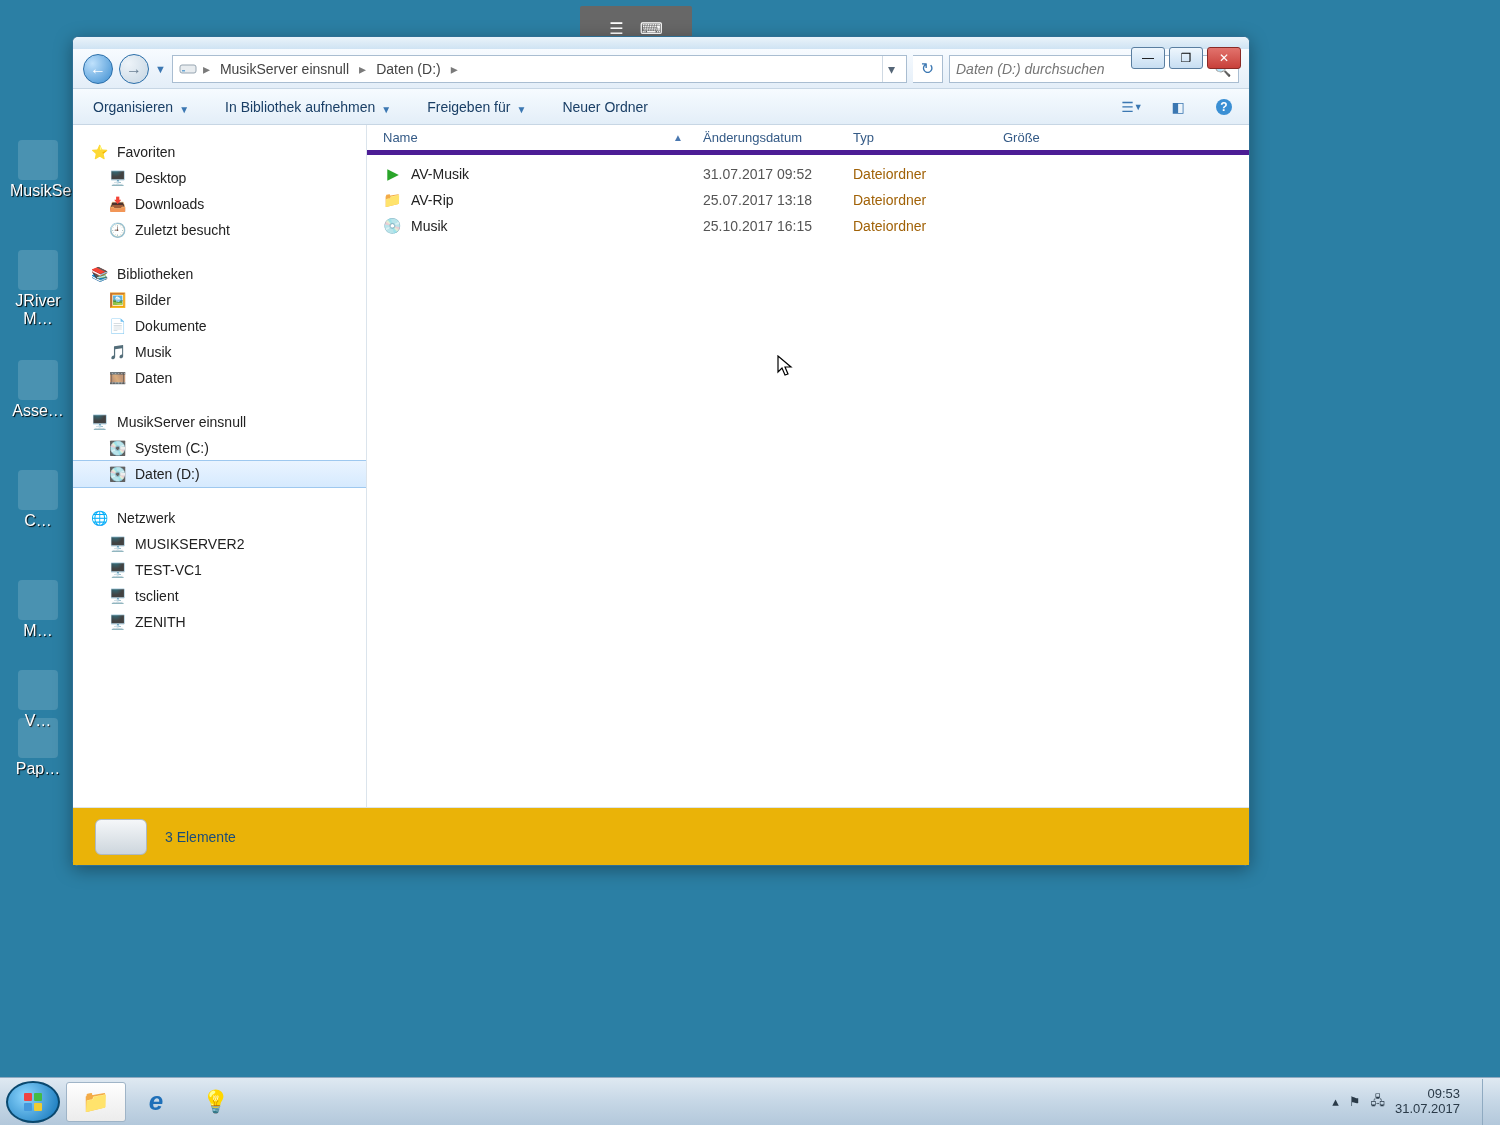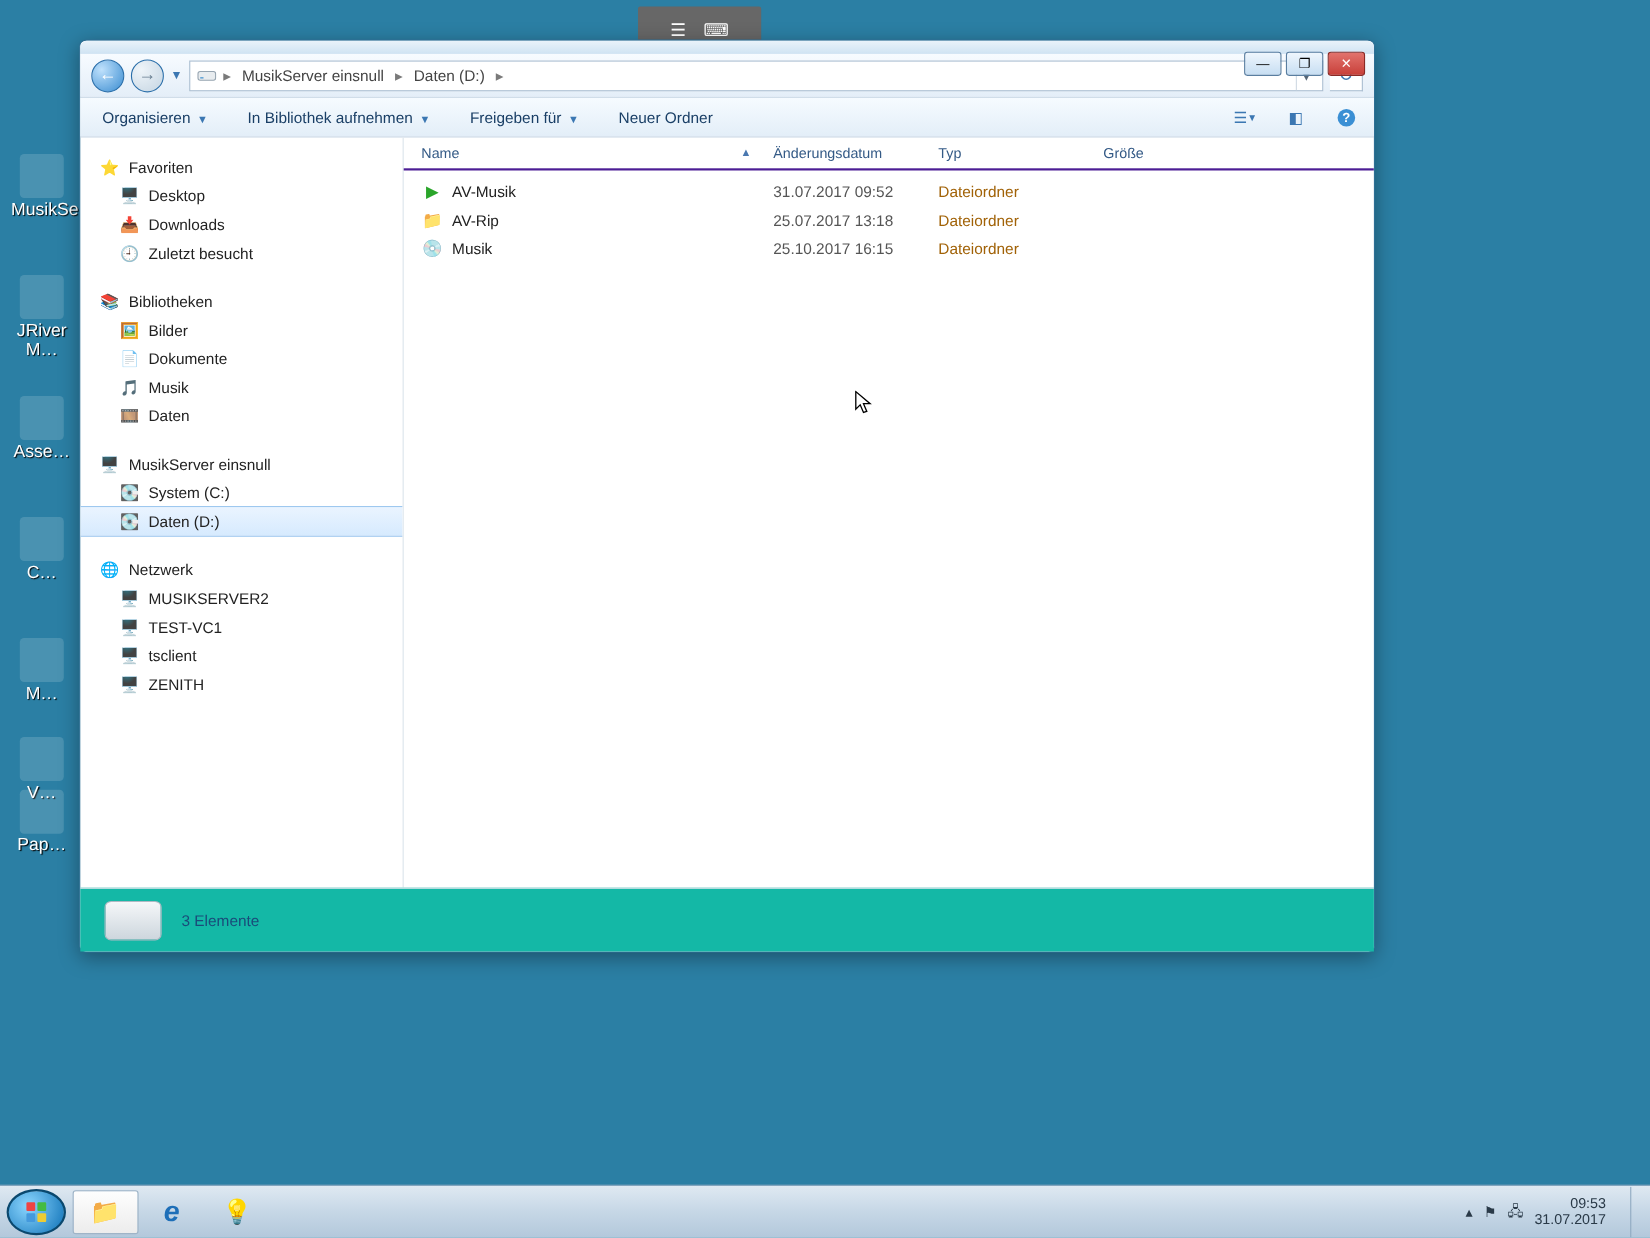--- a/index.html
+++ b/index.html
@@ -40,36 +40,36 @@
 
 .body { flex:1; display:flex; overflow:hidden;}
 .nav { width:294px; border-right:1px solid #dbe4ec; padding:14px 0; overflow:auto; font-size:14px; color:#222;}
 .nav .grp { margin-bottom:18px;}
 .nav .hdr { display:flex; align-items:center; gap:8px; padding:4px 18px; font-size:14px;}
 .nav .item { display:flex; align-items:center; gap:8px; padding:4px 18px 4px 36px; cursor:pointer; white-space:nowrap;}
 .nav .item.sel { background: linear-gradient(#eaf4ff,#d6eafe); border:1px solid #9ec8ef; border-left:none; border-right:none; margin:-1px 0;}
 .nav .ico { width:18px; height:18px; display:inline-flex; align-items:center; justify-content:center; font-size:14px;}
 
 .list { flex:1; display:flex; flex-direction:column;}
-.cols { height:30px; border-bottom:2px solid #4c1d95; display:flex; align-items:center; font-size:13px; color:#345a86; padding-left:16px;}
+.cols { height:30px; border-bottom:5px solid #4c1d95; display:flex; align-items:center; font-size:13px; color:#345a86; padding-left:16px;}
 .col-name{ width:320px; display:flex; align-items:center; gap:6px;}
 .col-date{ width:150px;}
 .col-type{ width:150px;}
 .col-size{ width:120px;}
 .rows { flex:1; padding:6px 0; position:relative;}
 .row { display:flex; align-items:center; height:26px; padding-left:16px; font-size:14px; color:#222; cursor:pointer;}
 .row .ico { width:20px; height:20px; margin-right:8px; display:inline-flex;align-items:center;justify-content:center; font-size:15px;}
 .row .nm { width:292px;}
 .row .dt { width:150px; color:#555;}
 .row .tp { width:150px; color:#a16207;}
 .sort-arr { font-size:10px; color:#4a78b0;}
 .cursor { position:absolute; left:410px; top:200px; font-size:18px; color:#000; pointer-events:none;}
 .cursor svg { display:block; }
 
-.status { height:58px; border-top:1px solid #dbe4ec; background:#14b8a6; display:flex; align-items:center; padding:0 22px; gap:18px; font-size:14px; color:#1a4c7a;}
+.status { height:58px; border-top:1px solid #dbe4ec; background:#eab308; display:flex; align-items:center; padding:0 22px; gap:18px; font-size:14px; color:#1a4c7a;}
 .status .drvimg { width:52px; height:36px; background:linear-gradient(#f5f7f9,#cdd6dd); border:1px solid #aeb9c3; border-radius:6px;}
 
 
 .taskbar { position:absolute; left:0; bottom:0; width:100%; height:48px; background:linear-gradient(#dfe9f2,#c6d7e6,#b3c8db); border-top:1px solid #8faac1; display:flex; align-items:center; padding:0 6px;}
 .start { width:54px; height:42px; border-radius:50%; background:radial-gradient(circle at 35% 35%, #8cd6ff,#0b6fb5); border:2px solid #0a486e; display:flex;align-items:center;justify-content:center; cursor:pointer; margin-right:6px;}
 .tb-pin { width:60px; height:40px; border:1px solid transparent; border-radius:3px; display:flex;align-items:center;justify-content:center; cursor:pointer;}
 .tb-pin.active { background:linear-gradient(#fefefe,#ececec); border-color:#9fb4c7;}
 .tb-pin .pi { font-size:22px;}
 .tb-spacer{flex:1;}
 .tray { display:flex; align-items:center; gap:10px; color:#2a3a48; font-size:13px;}
@@ -115,20 +115,24 @@
       </span>
       <span class="sep">▸</span>
       <span class="crumb">MusikServer einsnull</span>
       <span class="sep">▸</span>
       <span class="crumb">Daten (D:)</span>
       <span class="sep">▸</span>
       <span style="flex:1"></span>
       <span class="addr-drop">▾</span>
     </div>
     <div class="refresh">↻</div>
+    <div class="search">
+      <input placeholder="Daten (D:) durchsuchen" style="">
+      <span class="sicon">🔍</span>
+    </div>
   </div>
 
   <div class="cmdbar">
     <div class="cmdbtn">
         <span>Organisieren</span> 
         <span style="font-size:10px;color:#3b77b2">▼</span>
       </div>
     <div class="cmdbtn">
         <span>In Bibliothek aufnehmen</span> 
         <span style="font-size:10px;color:#3b77b2">▼</span>

